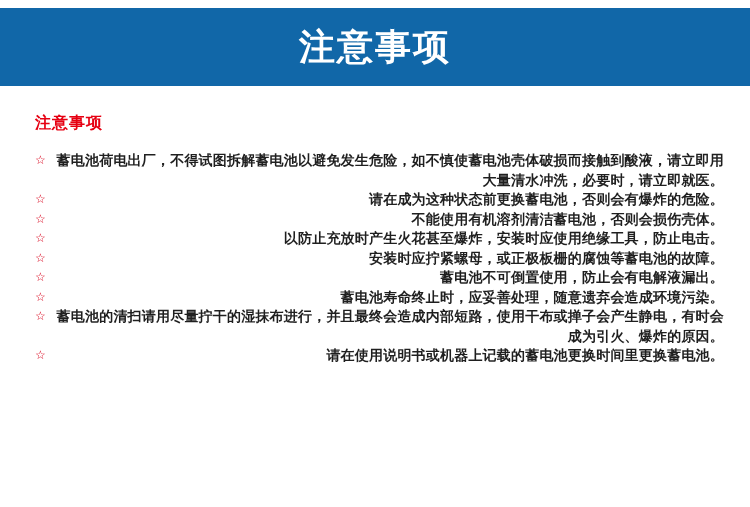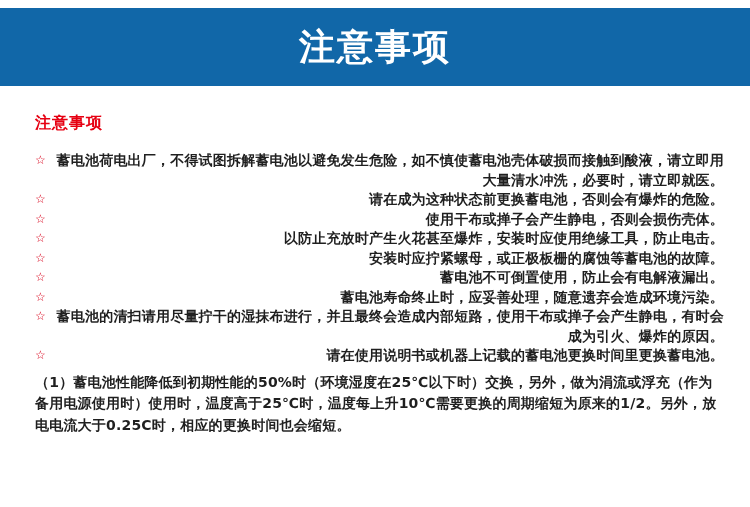--- a/index.html
+++ b/index.html
@@ -94,21 +94,21 @@
         <span class="notice-text">蓄电池荷电出厂，不得试图拆解蓄电池以避免发生危险，如不慎使蓄电池壳体破损而接触到酸液，请立即用大量清水冲洗，必要时，请立即就医。</span>
       </div>
 
       <div class="notice-item">
         <span class="star">☆</span>
         <span class="notice-text">请在成为这种状态前更换蓄电池，否则会有爆炸的危险。</span>
       </div>
 
       <div class="notice-item">
         <span class="star">☆</span>
-        <span class="notice-text">使用干布或掸子会产生静电，否则会损伤壳体。</span>
+        <span class="notice-text">不能使用有机溶剂清洁蓄电池，否则会损伤壳体。</span>
       </div>
 
       <div class="notice-item">
         <span class="star">☆</span>
         <span class="notice-text">以防止充放时产生火花甚至爆炸，安装时应使用绝缘工具，防止电击。</span>
       </div>
 
       <div class="notice-item">
         <span class="star">☆</span>
         <span class="notice-text">安装时应拧紧螺母，或正极板栅的腐蚀等蓄电池的故障。</span>
@@ -130,17 +130,16 @@
       </div>
 
       <div class="notice-item">
         <span class="star">☆</span>
         <span class="notice-text">请在使用说明书或机器上记载的蓄电池更换时间里更换蓄电池。</span>
       </div>
 
     </div>
 
     <div class="paragraphs">
-      <p class="para">（1）蓄电池性能降低到初期性能的50%时（环境湿度在25℃以下时）交换，另外，做为涓流或浮充（作为备用电源使用时）使用时，温度高于25℃时，温度每上升10℃需要更换的周期缩短为原来的1/2。另外，放电电流大于0.25C时，相应的更换时间也会缩短。</p>
     </div>
 
   </div>
 </div>
 
 </body></html>

